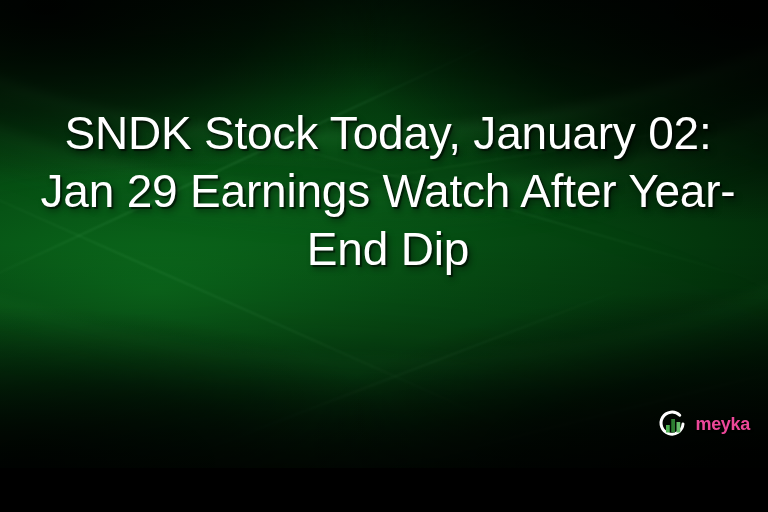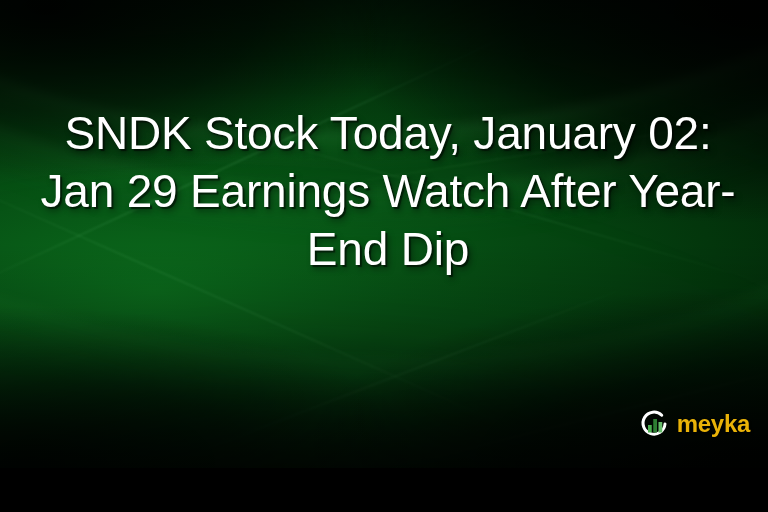--- a/index.html
+++ b/index.html
@@ -162,22 +162,22 @@
   }
 
   .logo-mark {
     width: 32px;
     height: 32px;
     display: block;
     flex: 0 0 auto;
   }
 
   .logo-word {
-    color: #eab308;
-    font-size: 24px;
+    color: #ec4899;
+    font-size: 18px;
     font-weight: bold;
     letter-spacing: -0.3px;
     line-height: 1;
     text-shadow: 1px 1px 2px rgba(0,0,0,0.5);
   }
 </style>
 </head>
 <body>
 
 <div class="banner">

